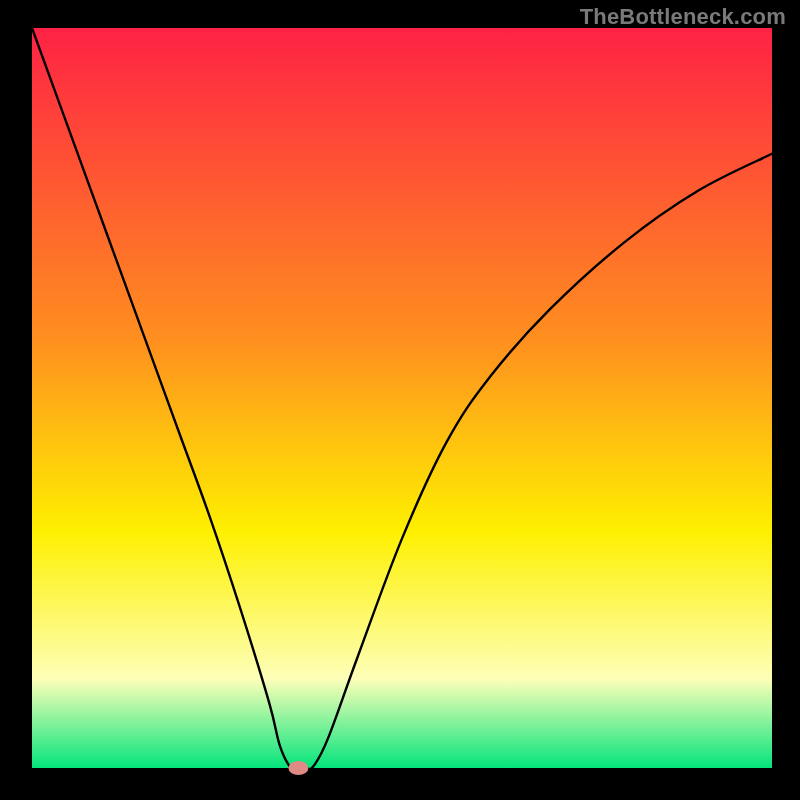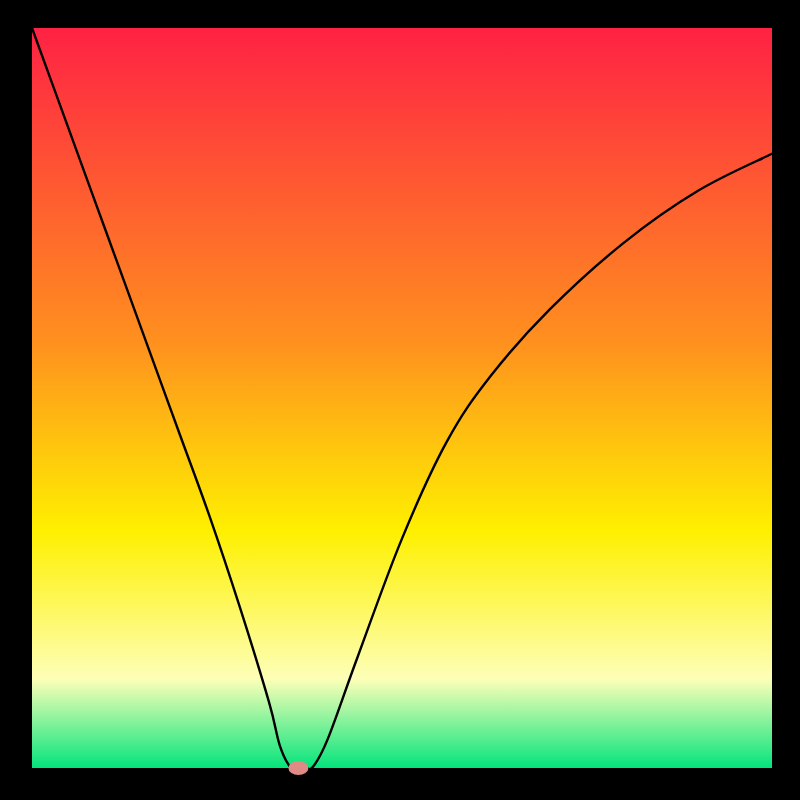--- a/index.html
+++ b/index.html
@@ -48,13 +48,14 @@
 
   <rect id="plot-bg" x="32" y="28" width="740" height="740" fill="url(#bg-grad)"></rect>
 
   <path id="curve" fill="none" stroke="#000000" stroke-width="2.4" stroke-linejoin="round" stroke-linecap="round" d="M 32.00 28.00 C 37.33 42.65, 50.94 80.10, 61.60 109.40 C 72.26 138.70, 80.54 161.50, 91.20 190.80 C 101.86 220.10, 110.14 242.90, 120.80 272.20 C 131.46 301.50, 139.74 324.30, 150.40 353.60 C 161.06 382.90, 169.34 405.70, 180.00 435.00 C 190.66 464.30, 198.94 485.76, 209.60 516.40 C 220.26 547.04, 228.54 571.90, 239.20 605.20 C 249.86 638.50, 261.47 676.09, 268.80 701.40 C 276.13 726.71, 275.90 733.81, 279.90 745.80 C 283.90 757.79, 287.67 764.00, 291.00 768.00 C 294.33 772.00, 295.74 768.00, 298.40 768.00 C 301.06 768.00, 303.14 768.27, 305.80 768.00 C 308.46 767.73, 309.20 771.85, 313.20 766.52 C 317.20 761.19, 320.01 758.11, 328.00 738.40 C 335.99 718.69, 344.28 692.96, 357.60 657.00 C 370.92 621.04, 386.02 577.23, 402.00 538.60 C 417.98 499.97, 430.42 471.70, 446.40 442.40 C 462.38 413.10, 472.15 399.78, 490.80 375.80 C 509.45 351.82, 526.02 333.18, 550.00 309.20 C 573.98 285.22, 597.36 263.91, 624.00 242.60 C 650.64 221.29, 671.36 206.78, 698.00 190.80 C 724.64 174.82, 758.68 160.46, 772.00 153.80"></path>
 
   <ellipse id="marker" rx="10" ry="7" fill="#e08a85" cx="298.4" cy="768"></ellipse>
 
   <rect x="32" y="28" width="740" height="740" fill="none" stroke="none"></rect>
 </svg>
 
+<div class="watermark">TheBottleneck.com</div>
 </div>
 
 </body></html>

